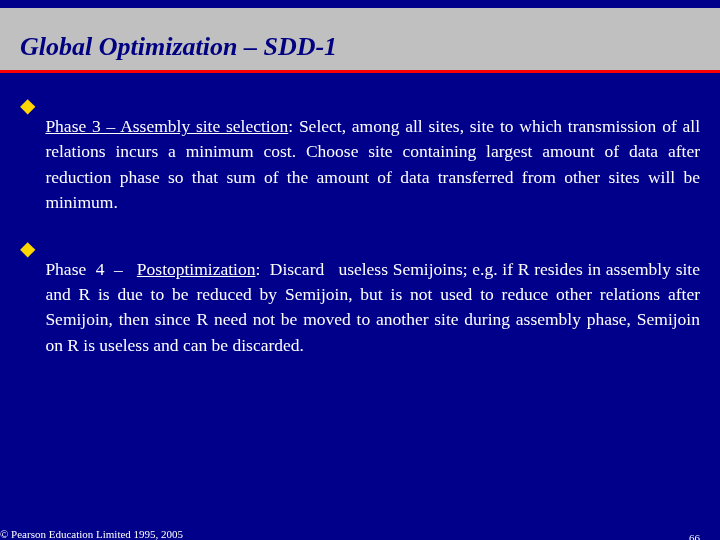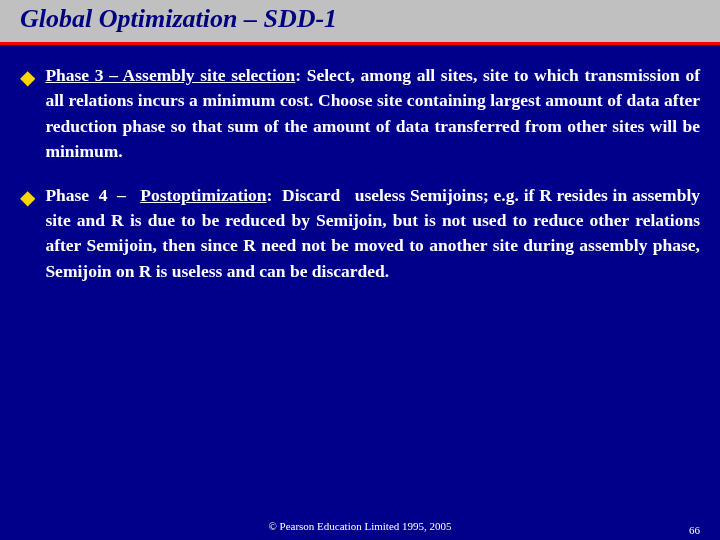--- a/index.html
+++ b/index.html
@@ -15,22 +15,23 @@
     .slide {
       width: 720px;
       height: 540px;
       background-color: #00008B;
       position: relative;
       padding: 0;
     }
 
     .title-bar {
       background-color: #C0C0C0;
-      padding: 4px 20px 8px 20px;
+      padding: 24px 20px 8px 20px;
       border-bottom: 3px solid #FF0000;
+      margin-top: 8px;
     }
 
     .title-text {
       font-size: 26px;
       font-weight: bold;
       color: #000080;
       font-style: italic;
     }
 
     .content {
@@ -47,35 +48,35 @@
     .bullet-diamond {
       color: #FFD700;
       font-size: 20px;
       margin-right: 10px;
       margin-top: 2px;
       flex-shrink: 0;
     }
 
     .bullet-text {
       font-size: 17.5px;
-      font-weight: bold;
+      font-weight: normal;
       color: #FFFFFF;
       line-height: 1.45;
       text-align: justify;
+      margin-top: 23px;
     }
 
     .underline {
       text-decoration: underline;
     }
 
     .footer {
       position: absolute;
       bottom: 8px;
       width: 100%;
-      text-align: center;
       color: #FFFFFF;
       font-size: 11px;
     }
 
     .page-num {
       position: absolute;
       bottom: 4px;
       right: 20px;
       color: #FFFFFF;
       font-size: 11px;

